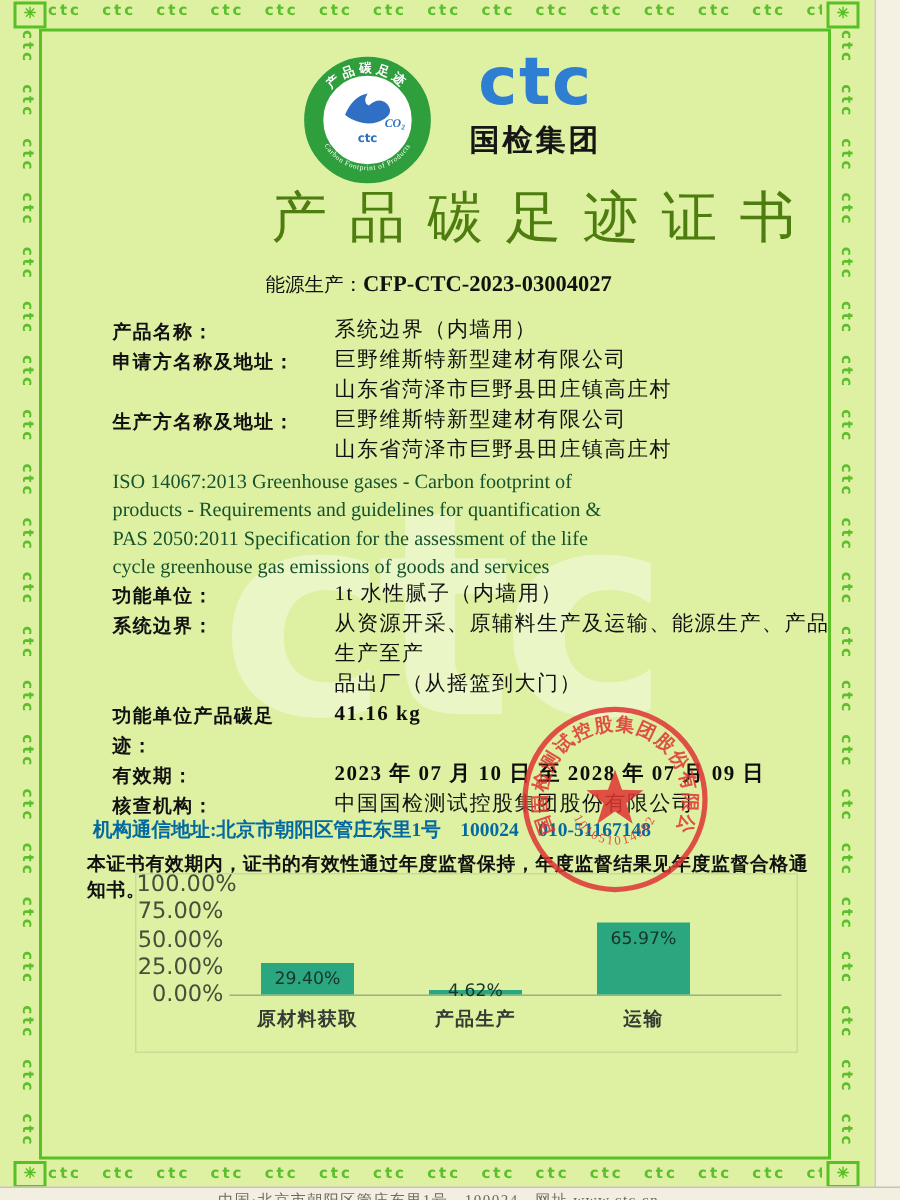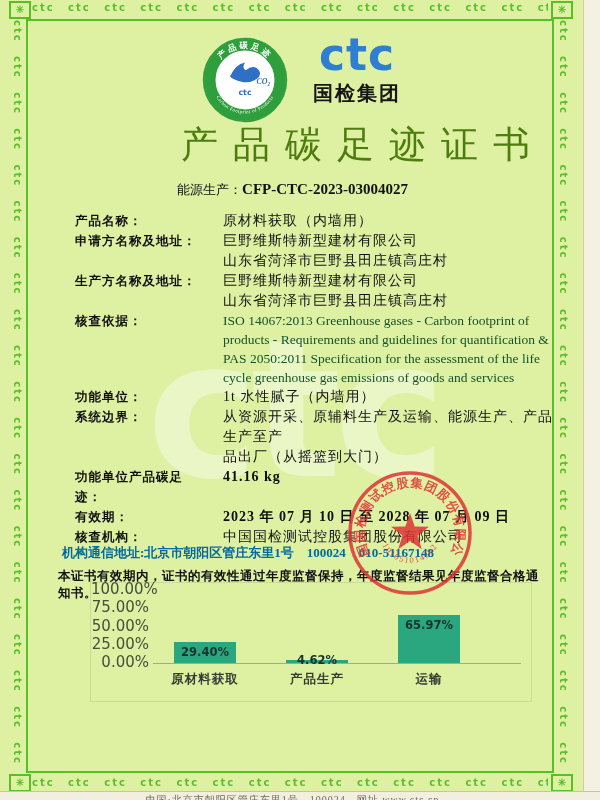--- a/index.html
+++ b/index.html
@@ -51,21 +51,21 @@
   .notice{position:absolute;left:58px;top:522px;width:490px;font-size:12.5px;font-weight:600;color:#111;z-index:2;letter-spacing:0.5px;margin-top:46px;}
   .contact{position:absolute;left:62px;top:544px;width:480px;font-size:13px;font-weight:600;color:#0369a1;z-index:2;}
   
   .seal{position:absolute;left:335px;top:458px;width:150px;height:150px;z-index:3;opacity:0.85;}
   
   .chart{position:absolute;left:90px;top:582px;width:440px;height:118px;z-index:2;border:1px solid rgba(140,160,110,0.25);}
   .tick{position:absolute;width:58px;text-align:right;font-family:"DejaVu Sans",sans-serif;font-size:15px;color:#44503c;line-height:13px;}
   .plot{position:absolute;left:62px;top:0;width:368px;height:118px;}
   .baseline{position:absolute;left:0;top:80px;width:368px;height:1px;background:#9fae86;}
   .bar{position:absolute;width:62px;background:#2aa77e;}
-  .bar-label{position:absolute;width:86px;text-align:center;font-family:"DejaVu Sans",sans-serif;font-size:11.5px;font-weight:bold;color:#17332b;}
+  .bar-label{position:absolute;width:86px;text-align:center;font-family:"DejaVu Sans",sans-serif;font-size:11.5px;font-weight:normal;color:#17332b;}
   .cat{position:absolute;top:88px;width:112px;text-align:center;font-size:12.5px;font-weight:600;color:#333d33;letter-spacing:1px;}
 </style>
 </head>
 <body>
 
 <div class="page">
 
   <div class="watermark">ctc</div>
 
   <div class="frame"></div>
@@ -104,39 +104,38 @@
   <div class="title">产品碳足迹证书</div>
 
   <div class="certline">
     <span>能源生产：</span><span class="no">CFP-CTC-2023-03004027</span>
   </div>
 
   <div class="fields">
       <div class="row">
         <div class="lbl">产品名称：</div>
         <div class="vals">
-          <div class="line-cn">原材料获取（内墙用）</div>
+          <div class="line-cn">系统边界（内墙用）</div>
         </div>
       </div>
       <div class="row">
         <div class="lbl">申请方名称及地址：</div>
         <div class="vals">
           <div class="line-cn">巨野维斯特新型建材有限公司</div>
           <div class="line-cn">山东省菏泽市巨野县田庄镇高庄村</div>
         </div>
       </div>
       <div class="row">
         <div class="lbl">生产方名称及地址：</div>
         <div class="vals">
           <div class="line-cn">巨野维斯特新型建材有限公司</div>
           <div class="line-cn">山东省菏泽市巨野县田庄镇高庄村</div>
         </div>
       </div>
       <div class="row">
-        <div class="lbl">核查依据：</div>
         <div class="vals">
           <div class="line-en">ISO 14067:2013 Greenhouse gases - Carbon footprint of</div>
           <div class="line-en">products - Requirements and guidelines for quantification &amp;</div>
           <div class="line-en">PAS 2050:2011 Specification for the assessment of the life</div>
           <div class="line-en">cycle greenhouse gas emissions of goods and services</div>
         </div>
       </div>
       <div class="row">
         <div class="lbl">功能单位：</div>
         <div class="vals">

